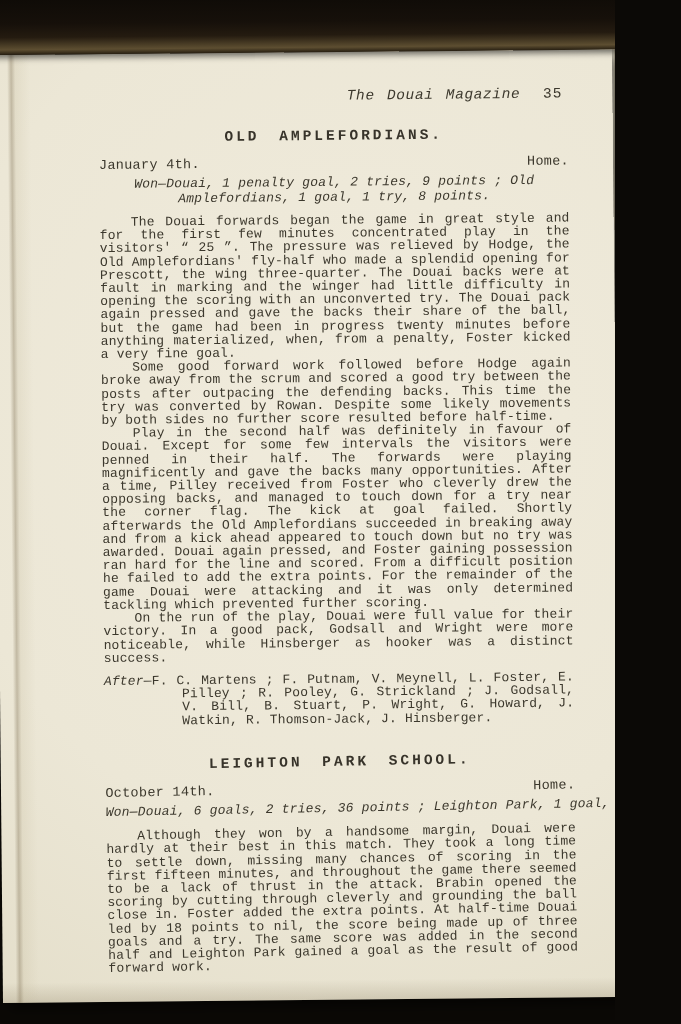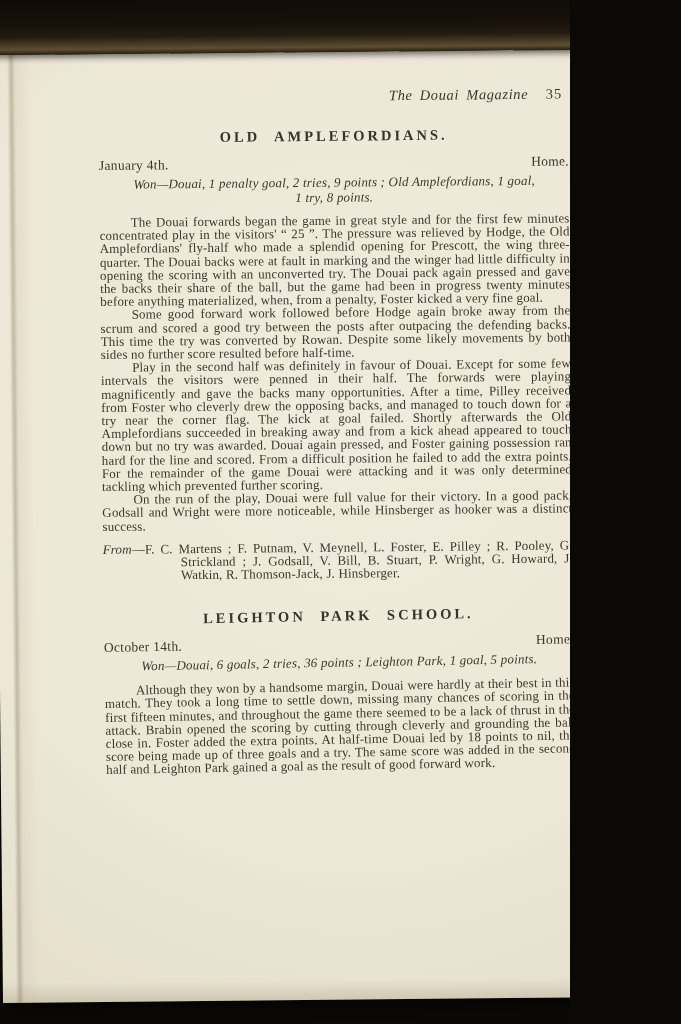--- a/index.html
+++ b/index.html
@@ -3,21 +3,21 @@
 <meta charset="utf-8">
 <style>
   html,body{margin:0;padding:0;}
   body{
     width:681px;height:1024px;
     background:#0b0906;
     overflow:hidden;
     position:relative;
     font-family:"Liberation Serif","DejaVu Serif",serif;
   }
-  #scene{position:absolute;inset:0;width:570px;height:1024px;overflow:hidden;}
+  #scene{position:absolute;inset:0;width:615px;height:1024px;overflow:hidden;font-family:Liberation Mono, monospace;}
 
   
   .page-stack{
     position:absolute;left:602px;top:46px;width:64px;height:940px;
     z-index:1;
     background:
       repeating-linear-gradient(90deg,
         #ddd6c0 0 3px,#b3aa92 3px 5px,#e9e3cf 5px 9px,
         #a59c83 9px 10px,#e2dcc8 10px 14px,#c4bca4 14px 16px);
     transform:rotate(-0.3deg);
@@ -145,21 +145,21 @@
         <div class="result">Won—Douai, 1 penalty goal, 2 tries, 9 points ;  Old Amplefordians, 1 goal, 1 try, 8 points.</div>
 
         <div class="body-paragraphs">
           <p>The Douai forwards began the game in great style and for the first few minutes concentrated play in the visitors' “ 25 ”.  The pressure was relieved by Hodge, the Old Amplefordians' fly-half who made a splendid opening for Prescott, the wing three-quarter.  The Douai backs were at fault in marking and the winger had little difficulty in opening the scoring with an unconverted try.  The Douai pack again pressed and gave the backs their share of the ball, but the game had been in progress twenty minutes before anything materialized, when, from a penalty, Foster kicked a very fine goal.</p>
           <p>Some good forward work followed before Hodge again broke away from the scrum and scored a good try between the posts after outpacing the defending backs.  This time the try was converted by Rowan. Despite some likely movements by both sides no further score resulted before half-time.</p>
           <p>Play in the second half was definitely in favour of Douai.  Except for some few intervals the visitors were penned in their half.  The forwards were playing magnificently and gave the backs many opportunities.  After a time, Pilley received from Foster who cleverly drew the opposing backs, and managed to touch down for a try near the corner flag.  The kick at goal failed.  Shortly afterwards the Old Amplefordians succeeded in breaking away and from a kick ahead appeared to touch down but no try was awarded.  Douai again pressed, and Foster gaining possession ran hard for the line and scored.  From a difficult position he failed to add the extra points.  For the remainder of the game Douai were attacking and it was only determined tackling which prevented further scoring.</p>
           <p>On the run of the play, Douai were full value for their victory.  In a good pack, Godsall and Wright were more noticeable, while Hinsberger as hooker was a distinct success.</p>
         </div>
 
         <div class="team">
-          <span class="team-label">From</span><span>—F. C. Martens ;  F. Putnam,  V. Meynell,  L. Foster,  E. Pilley ; R. Pooley,  G. Strickland ;  J. Godsall,  V. Bill,  B. Stuart, P. Wright,  G. Howard,  J. Watkin,  R. Thomson-Jack,  J. Hinsberger.</span>
+          <span class="team-label">After</span><span>—F. C. Martens ;  F. Putnam,  V. Meynell,  L. Foster,  E. Pilley ; R. Pooley,  G. Strickland ;  J. Godsall,  V. Bill,  B. Stuart, P. Wright,  G. Howard,  J. Watkin,  R. Thomson-Jack,  J. Hinsberger.</span>
         </div>
       </section>
 
       <section class="match-section sec2">
         <h1 class="section-heading">LEIGHTON  PARK  SCHOOL.</h1>
 
         <div class="meta-row">
           <span>October 14th.</span>
           <span>Home.</span>
         </div>

